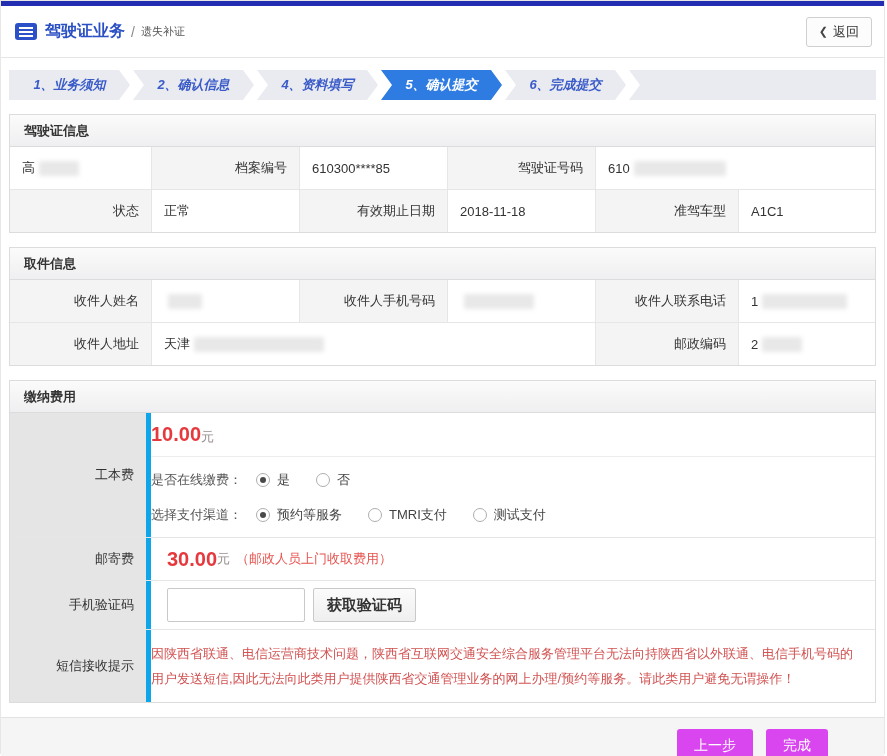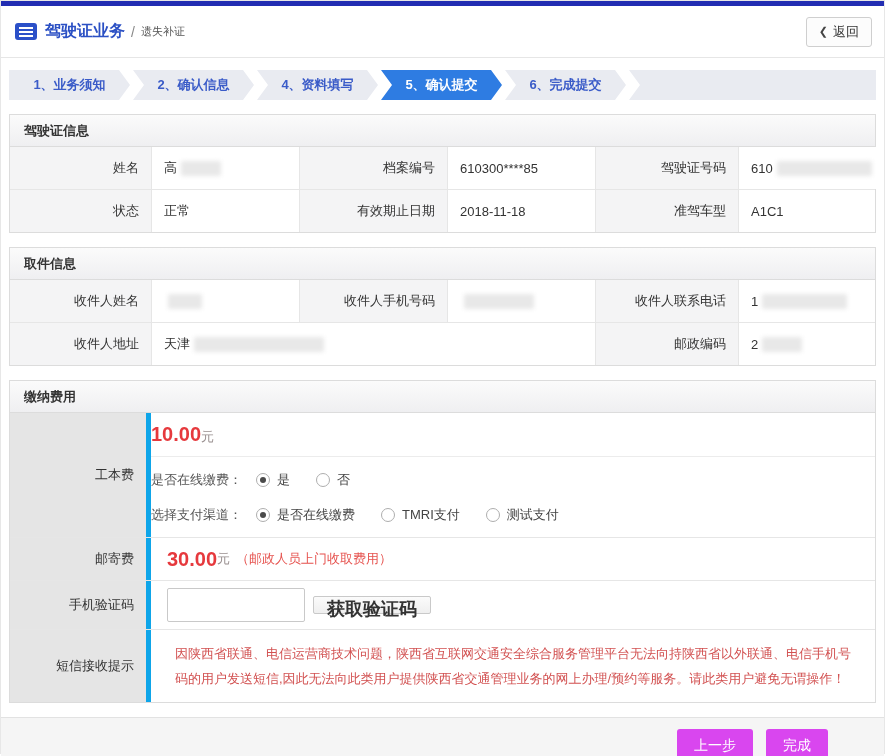--- a/index.html
+++ b/index.html
@@ -39,20 +39,21 @@
   }
   .back-btn .chev { font-size: 11px; color: #444; }
 
   
   .steps { margin: 12px 8px 0; height: 30px; display: flex; background: #fff; }
   .step {
     width: 121px; height: 30px; margin-right: 3px; flex: none;
     background: #e9ebf1; color: #3a5bc8; font-weight: bold; font-size: 13px;
     display: flex; align-items: center; justify-content: center; cursor: default;
     clip-path: polygon(0 0, calc(100% - 11px) 0, 100% 50%, calc(100% - 11px) 100%, 0 100%, 11px 50%);
+    font-style: italic;
   }
   .step.first { clip-path: polygon(0 0, calc(100% - 11px) 0, 100% 50%, calc(100% - 11px) 100%, 0 100%); }
   .step.active { background: #2e7ce2; color: #fff; }
   .step-filler {
     flex: 1; background: #e9ebf1;
     clip-path: polygon(0 0, 100% 0, 100% 100%, 0 100%, 11px 50%);
   }
 
   
   .section { margin: 14px 8px 0; border: 1px solid #dcdcdc; }
@@ -74,21 +75,21 @@
 
   .blob {
     display: inline-block; height: 15px; margin-left: 4px; border-radius: 2px;
     background: #e8e8e8; filter: blur(2px); vertical-align: middle;
   }
   .blob.w34 { width: 34px; } .blob.w40 { width: 40px; } .blob.w70 { width: 70px; }
   .blob.w85 { width: 85px; } .blob.w95 { width: 95px; } .blob.w130 { width: 130px; }
 
   
   .pay-row { display: grid; grid-template-columns: 141px 1fr; border-bottom: 1px solid #e6e6e6; }
-  .pay-row:last-child { border-bottom: none; gap: 24px; }
+  .pay-row:last-child { border-bottom: none; }
   .pay-label {
     background: #e5e5e5; display: flex; align-items: center;
     justify-content: flex-end; padding: 0 12px; border-right: 5px solid #0ea5e9;
   }
   .pay-content { background: #fff; padding: 0 16px; }
   .fee-wrap { padding: 10px 0 10px; }
   .fee-amount { color: #e6393d; font-size: 20px; font-weight: bold; }
   .fee-unit { color: #998f8f; font-size: 13px; font-weight: normal; }
   .fee-note { color: #e6534f; font-size: 13px; margin-left: 6px; }
   .divider { border-top: 1px solid #ececec; margin: 10px 0 9px; }
@@ -103,22 +104,22 @@
     content: ""; position: absolute; left: 3px; top: 3px; width: 6px; height: 6px;
     border-radius: 50%; background: #4a4a4a;
   }
   .amount-row { display: flex; align-items: center; min-height: 42px; }
   .code-row { display: flex; align-items: center; min-height: 48px; gap: 8px; }
   .code-input {
     width: 138px; height: 34px; border: 1px solid #c9c9c9; border-radius: 2px;
     padding: 0 8px; font-size: 13px; font-family: inherit;
   }
   .code-btn {
-    height: 18px; padding: 0 13px; background: linear-gradient(#fbfbfb, #efefef);
-    border: 1px solid #c9c9c9; border-radius: 2px; font-size: 18px; font-weight: bold;
+    height: 34px; padding: 0 13px; background: linear-gradient(#fbfbfb, #efefef);
+    border: 1px solid #c9c9c9; border-radius: 2px; font-size: 15px; font-weight: bold;
     color: #333; cursor: pointer; font-family: inherit;
   }
   .notice { padding: 11px 18px 11px 0; color: #d25151; line-height: 25px; font-size: 13px; }
   .notice-label { align-items: center; }
 
   
   .footer {
     margin-top: 14px; height: 56px; background: #f5f5f5; border-top: 1px solid #e2e2e2;
     display: flex; align-items: center; justify-content: flex-end;
     padding-right: 56px; gap: 13px;
@@ -152,21 +153,20 @@
     <div class="step">2、确认信息</div>
     <div class="step">4、资料填写</div>
     <div class="step active">5、确认提交</div>
     <div class="step">6、完成提交</div>
     <div class="step-filler"></div>
   </div>
 
   <div class="section">
     <div class="section-header">驾驶证信息</div>
     <div class="grid-row">
-      <div class="cell-label">姓名</div>
       <div class="cell-value">
         <span>高</span>
         <span class="blob w40"></span>
       </div>
       <div class="cell-label">档案编号</div>
       <div class="cell-value">610300****85</div>
       <div class="cell-label">驾驶证号码</div>
       <div class="cell-value">
         <span>610</span>
         <span class="blob w95"></span>
@@ -233,21 +233,21 @@
           </span>
           <span class="radio-opt">
             <span class="radio"></span>
             <span>否</span>
           </span>
         </div>
         <div class="radio-line">
           <span class="q">选择支付渠道：</span>
           <span class="radio-opt">
             <span class="radio checked"></span>
-            <span>是否在线缴费</span>
+            <span>预约等服务</span>
           </span>
           <span class="radio-opt">
             <span class="radio"></span>
             <span>TMRI支付</span>
           </span>
           <span class="radio-opt">
             <span class="radio"></span>
             <span>测试支付</span>
           </span>
         </div>

